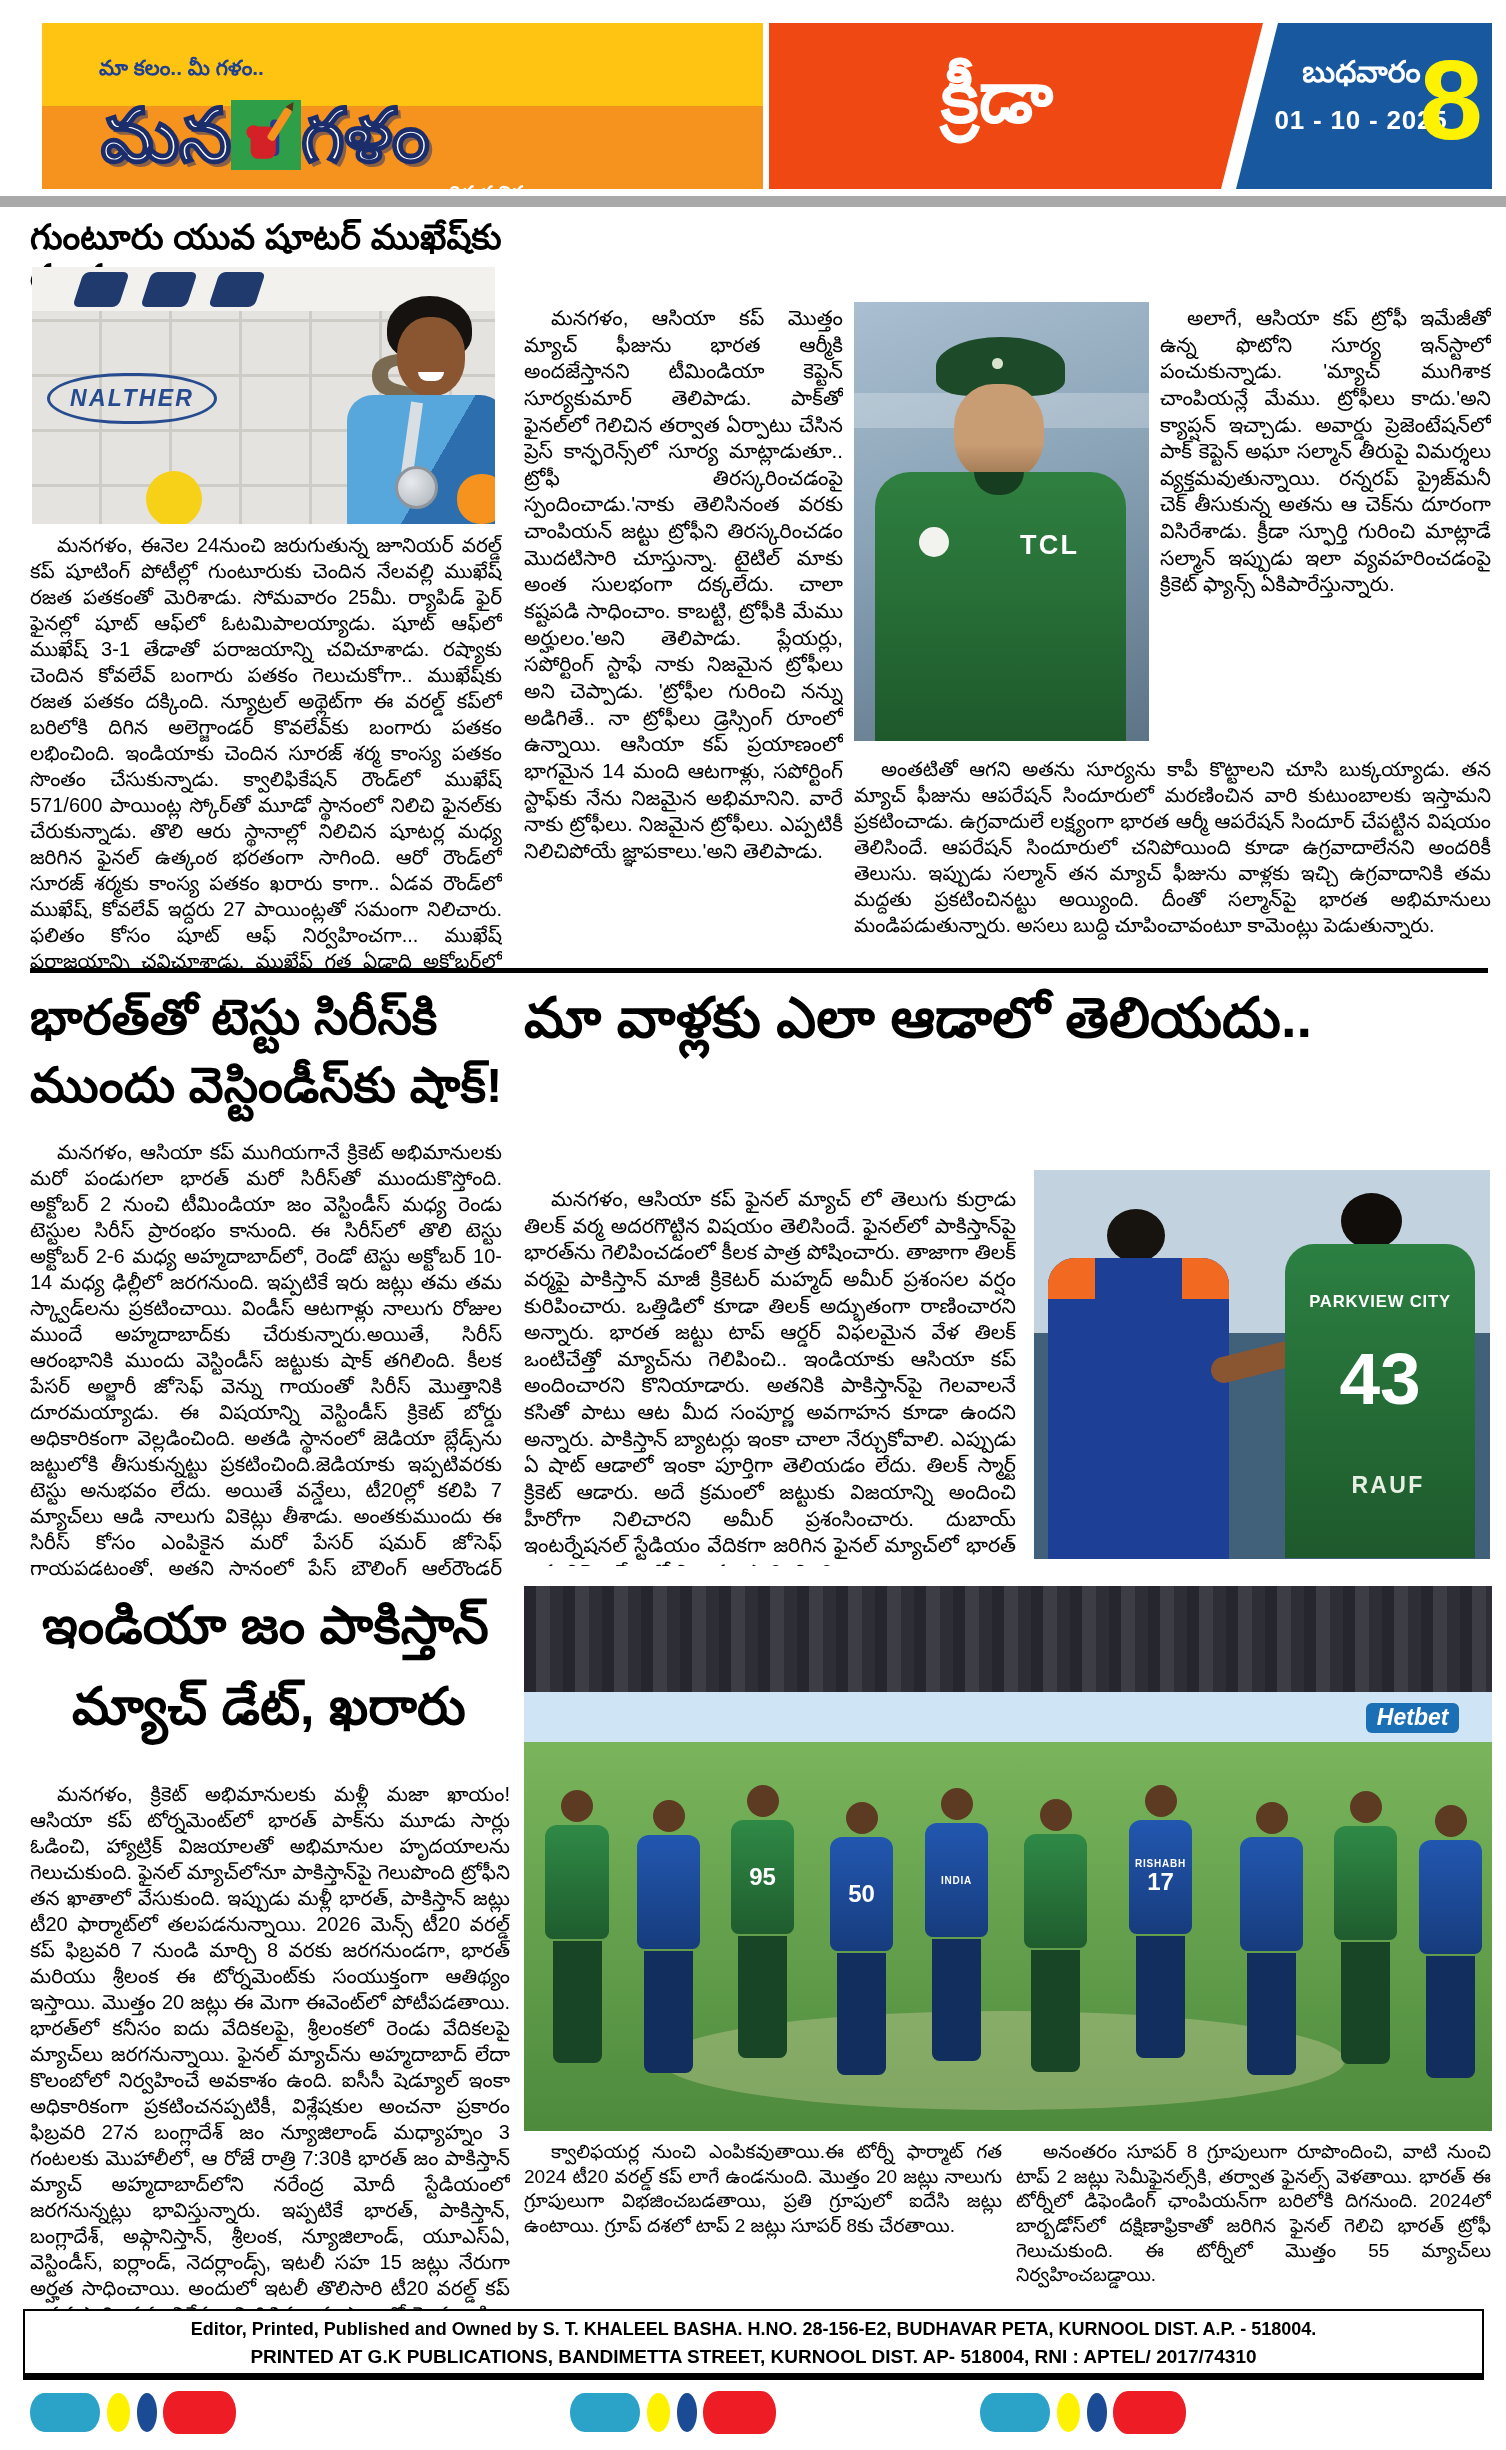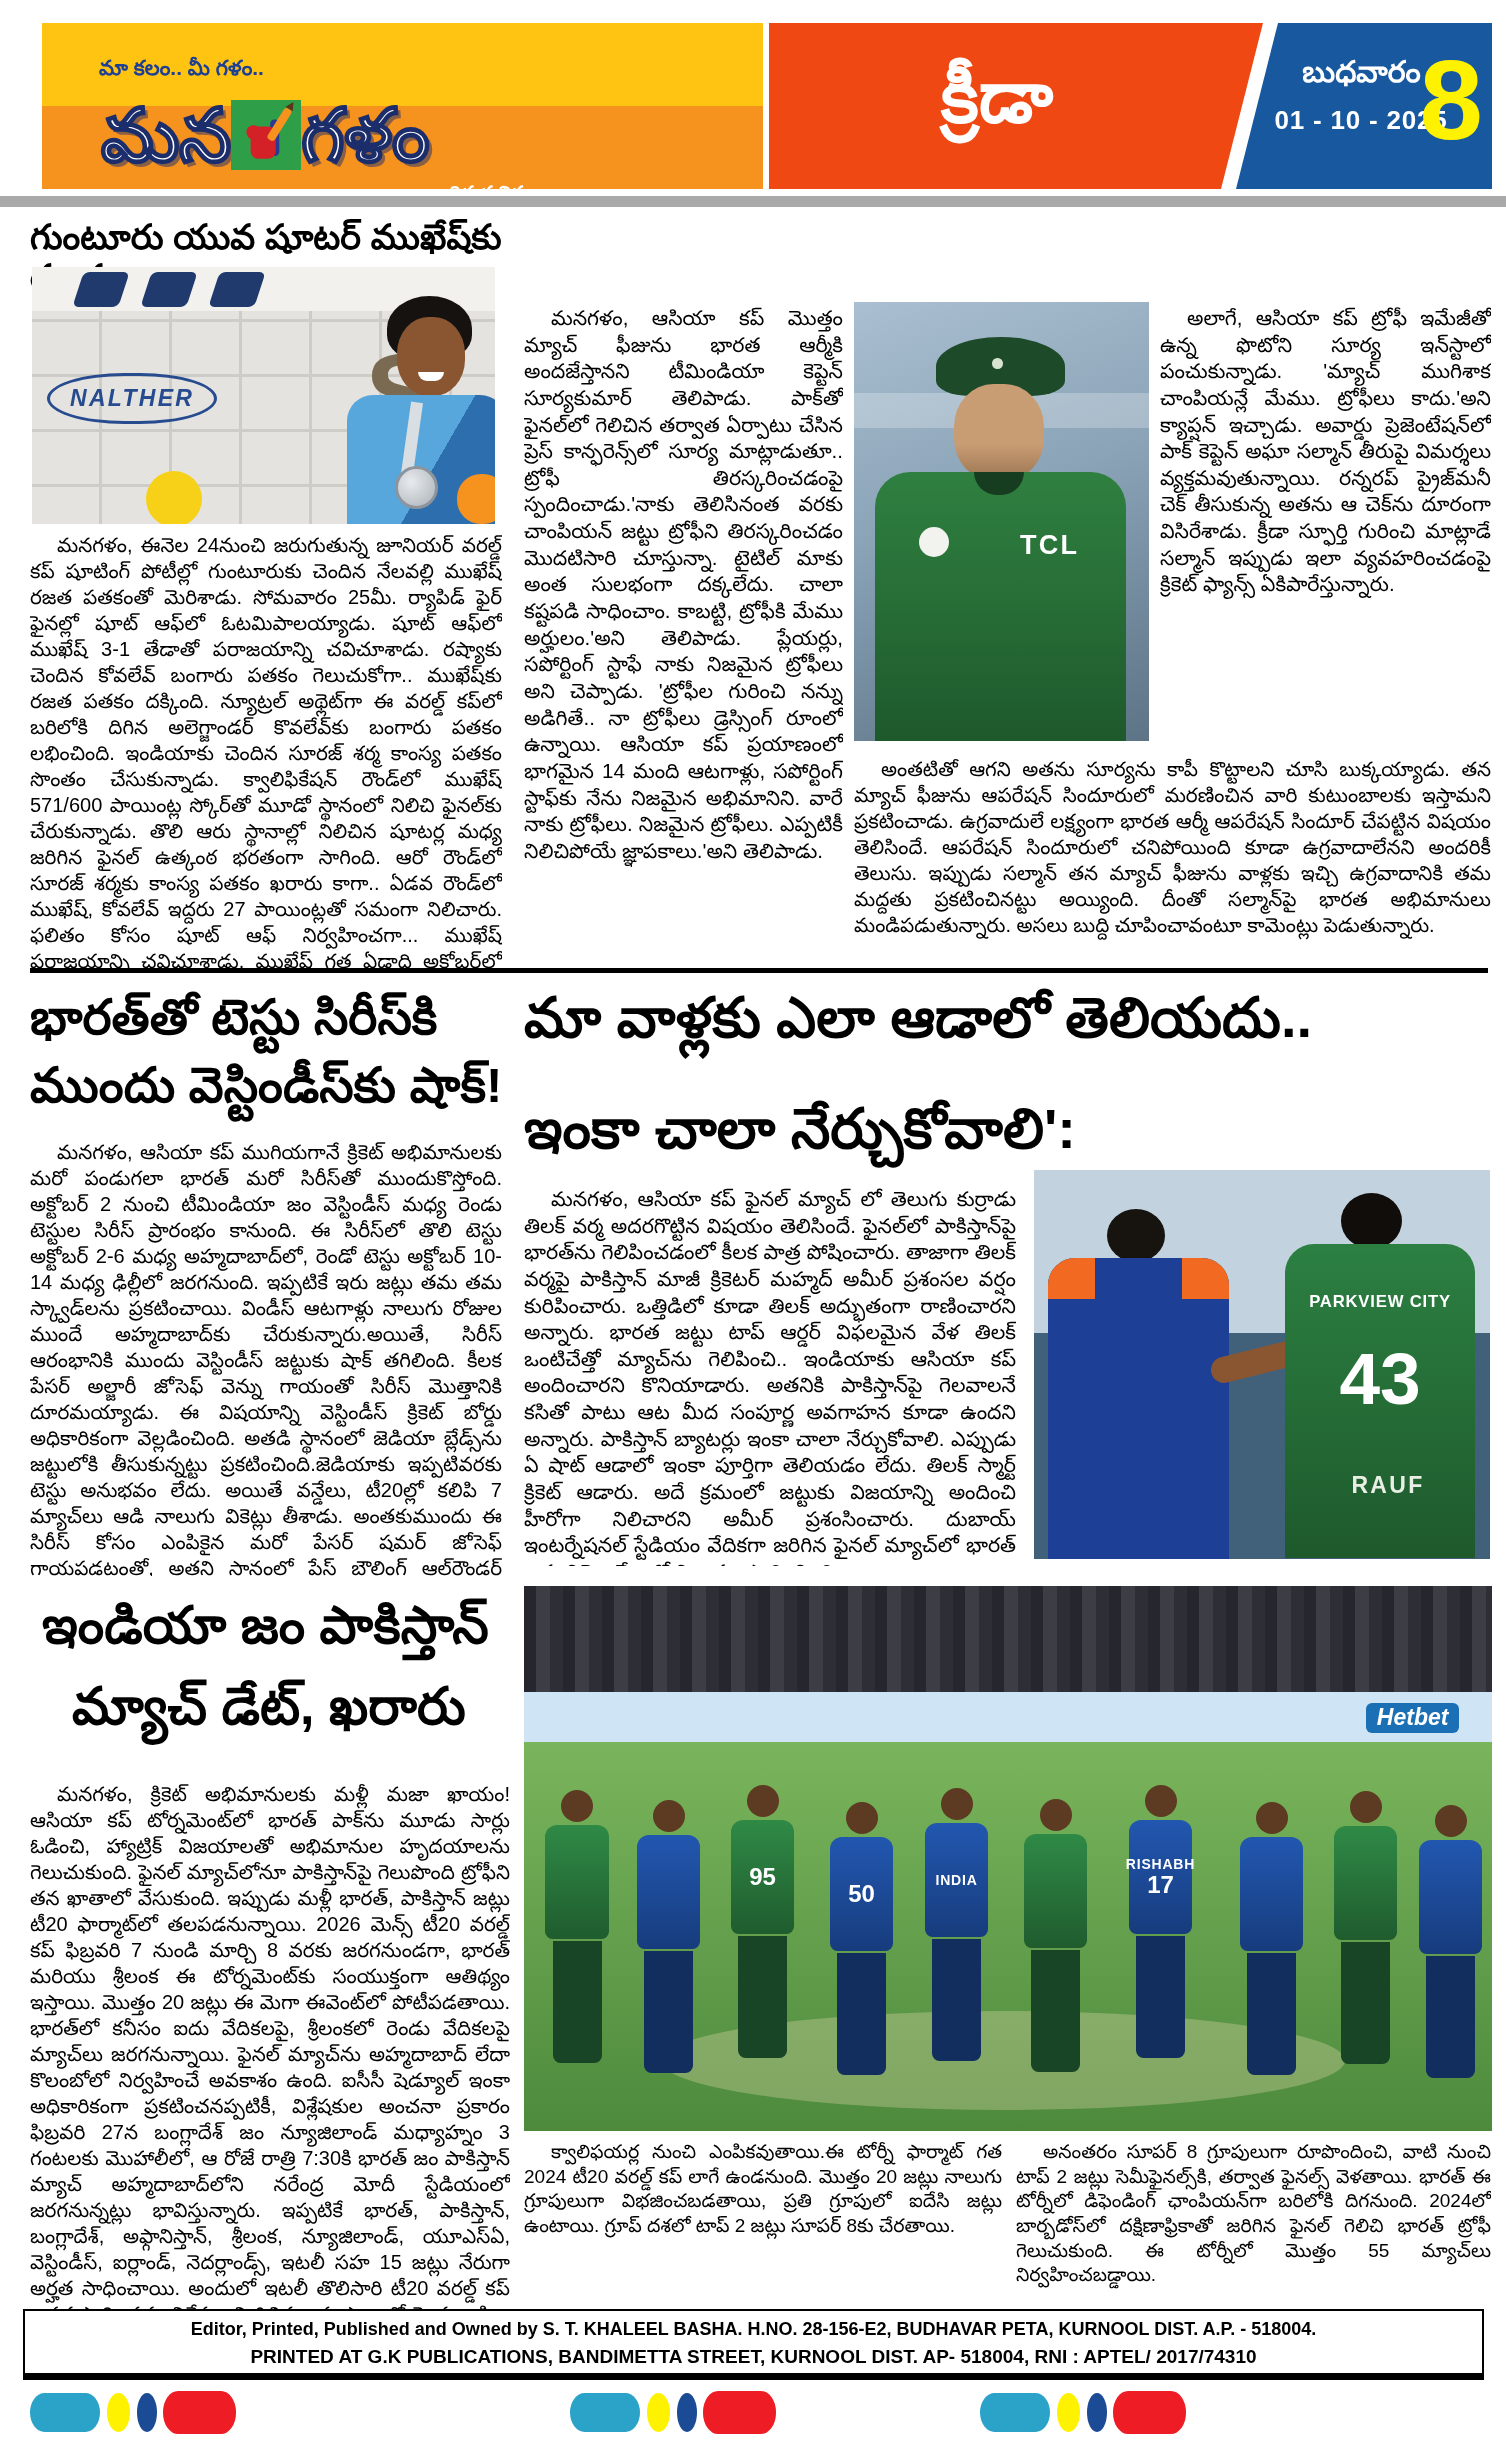--- a/index.html
+++ b/index.html
@@ -92,21 +92,21 @@
   .fig { position:absolute; width:73px; }
   .fig .fh { width:32px; height:32px; border-radius:50%; background:#5d3a22; margin:0 auto; }
   .fig .ft { height:114px; border-radius:12px 12px 7.6px 7.6px; margin:3px 4.6px 0; display:flex; flex-direction:column;
              align-items:center; justify-content:center; color:#fff; font-weight:bold; }
   .fig .fl { height:122px; margin:2.3px 12px 0; border-radius:0 0 7.6px 7.6px; }
   .fig.blue .ft { background:linear-gradient(#2257b0,#173c7d); }
   .fig.blue .fl { background:#122e5e; }
   .fig.green .ft { background:linear-gradient(#2f8a46,#1f5c2e); }
   .fig.green .fl { background:#174526; }
   .fig .num { font-size:24px; line-height:1.1; }
-  .fig .nm { font-size:14px; letter-spacing:0.8px; }
+  .fig .nm { font-size:10px; letter-spacing:0.8px; }
 
   
   .footer-box { left:23px; top:2309px; width:1461px; height:71px; border:2.3px solid #000; border-bottom:7.6px solid #000;
                 text-align:center; font-family:"Liberation Sans",sans-serif; }
   .footer-box .fl1 { margin-top:7.6px; font-size:18px; font-weight:bold; }
   .footer-box .fl2 { margin-top:6px; font-size:19px; font-weight:bold; }
   .sg { display:flex; align-items:center; gap:6.8px; }
   .sg .c { width:70px; height:39px; border-radius:15px/20px; background:#2ba3c9; }
   .sg .y { width:23px; height:39px; border-radius:50%; background:#fff200; }
   .sg .n { width:20px; height:39px; border-radius:50%; background:#1b4b94; }
@@ -191,21 +191,20 @@
     <div class="p2-collar"></div>
     <div class="p2-badge"></div>
     <div class="p2-tcl">TCL</div>
   </div>
 
   <div class="abs body-text just" style="left:1160px;top:305px;width:331px;height:444px;font-size:20.5px;">అలాగే, ఆసియా కప్ ట్రోఫీ ఇమేజీతో ఉన్న ఫొటోని సూర్య ఇన్‌స్టాలో పంచుకున్నాడు. 'మ్యాచ్ ముగిశాక చాంపియన్లే మేము. ట్రోఫీలు కాదు.'అని క్యాప్షన్ ఇచ్చాడు. అవార్డు ప్రెజెంటేషన్‌లో పాక్ కెప్టెన్ అఘా సల్మాన్ తీరుపై విమర్శలు వ్యక్తమవుతున్నాయి. రన్నరప్ ప్రైజ్‌మనీ చెక్ తీసుకున్న అతను ఆ చెక్‌ను దూరంగా విసిరేశాడు. క్రీడా స్ఫూర్తి గురించి మాట్లాడే సల్మాన్ ఇప్పుడు ఇలా వ్యవహరించడంపై క్రికెట్ ఫ్యాన్స్ ఏకిపారేస్తున్నారు.</div>
 
   <div class="abs body-text just" style="left:854px;top:756px;width:637px;height:191px;">అంతటితో ఆగని అతను సూర్యను కాపీ కొట్టాలని చూసి బుక్కయ్యాడు. తన మ్యాచ్ ఫీజును ఆపరేషన్ సిందూరులో మరణించిన వారి కుటుంబాలకు ఇస్తామని ప్రకటించాడు. ఉగ్రవాదులే లక్ష్యంగా భారత ఆర్మీ ఆపరేషన్ సిందూర్ చేపట్టిన విషయం తెలిసిందే. ఆపరేషన్ సిందూరులో చనిపోయింది కూడా ఉగ్రవాదాలేనని అందరికీ తెలుసు. ఇప్పుడు సల్మాన్ తన మ్యాచ్ ఫీజును వాళ్లకు ఇచ్చి ఉగ్రవాదానికి తమ మద్దతు ప్రకటించినట్టు అయ్యింది. దీంతో సల్మాన్‌పై భారత అభిమానులు మండిపడుతున్నారు. అసలు బుద్ది చూపించావంటూ కామెంట్లు పెడుతున్నారు.</div>
 
   <div class="abs hl" style="left:524px;top:986px;width:968px;font-size:56px;">మా వాళ్లకు ఎలా ఆడాలో తెలియదు..</div>
-  <div class="abs hl" style="left:524px;top:1097px;width:968px;font-size:56px;">ఇంకా చాలా నేర్చుకోవాలి':</div>
 
   <div class="abs body-text just" style="left:524px;top:1186px;width:492px;height:380px;font-size:20.5px;">మనగళం, ఆసియా కప్ ఫైనల్ మ్యాచ్ లో తెలుగు కుర్రాడు తిలక్ వర్మ అదరగొట్టిన విషయం తెలిసిందే. ఫైనల్‌లో పాకిస్తాన్‌పై భారత్‌ను గెలిపించడంలో కీలక పాత్ర పోషించారు. తాజాగా తిలక్ వర్మపై పాకిస్తాన్ మాజీ క్రికెటర్ మహ్మద్ అమీర్ ప్రశంసల వర్షం కురిపించారు. ఒత్తిడిలో కూడా తిలక్ అద్భుతంగా రాణించారని అన్నారు. భారత జట్టు టాప్ ఆర్డర్ విఫలమైన వేళ తిలక్ ఒంటిచేత్తో మ్యాచ్‌ను గెలిపించి.. ఇండియాకు ఆసియా కప్ అందించారని కొనియాడారు. అతనికి పాకిస్తాన్‌పై గెలవాలనే కసితో పాటు ఆట మీద సంపూర్ణ అవగాహన కూడా ఉందని అన్నారు. పాకిస్తాన్ బ్యాటర్లు ఇంకా చాలా నేర్చుకోవాలి. ఎప్పుడు ఏ షాట్ ఆడాలో ఇంకా పూర్తిగా తెలియడం లేదు. తిలక్ స్మార్ట్ క్రికెట్ ఆడారు. అదే క్రమంలో జట్టుకు విజయాన్ని అందించి హీరోగా నిలిచారని అమీర్ ప్రశంసించారు. దుబాయ్ ఇంటర్నేషనల్ స్టేడియం వేదికగా జరిగిన ఫైనల్ మ్యాచ్‌లో భారత్ ఐదు వికెట్ల తేడాతో విజయం సాధించింది.</div>
 
   <div class="abs photo3" style="left:1034px;top:1170px;width:456px;height:389px;">
     <div class="p3-lhead"></div>
     <div class="p3-lbody"></div>
     <div class="p3-lshoulder"></div>
     <div class="p3-arm"></div>
     <div class="p3-rhead"></div>
     <div class="p3-rbody"></div>

